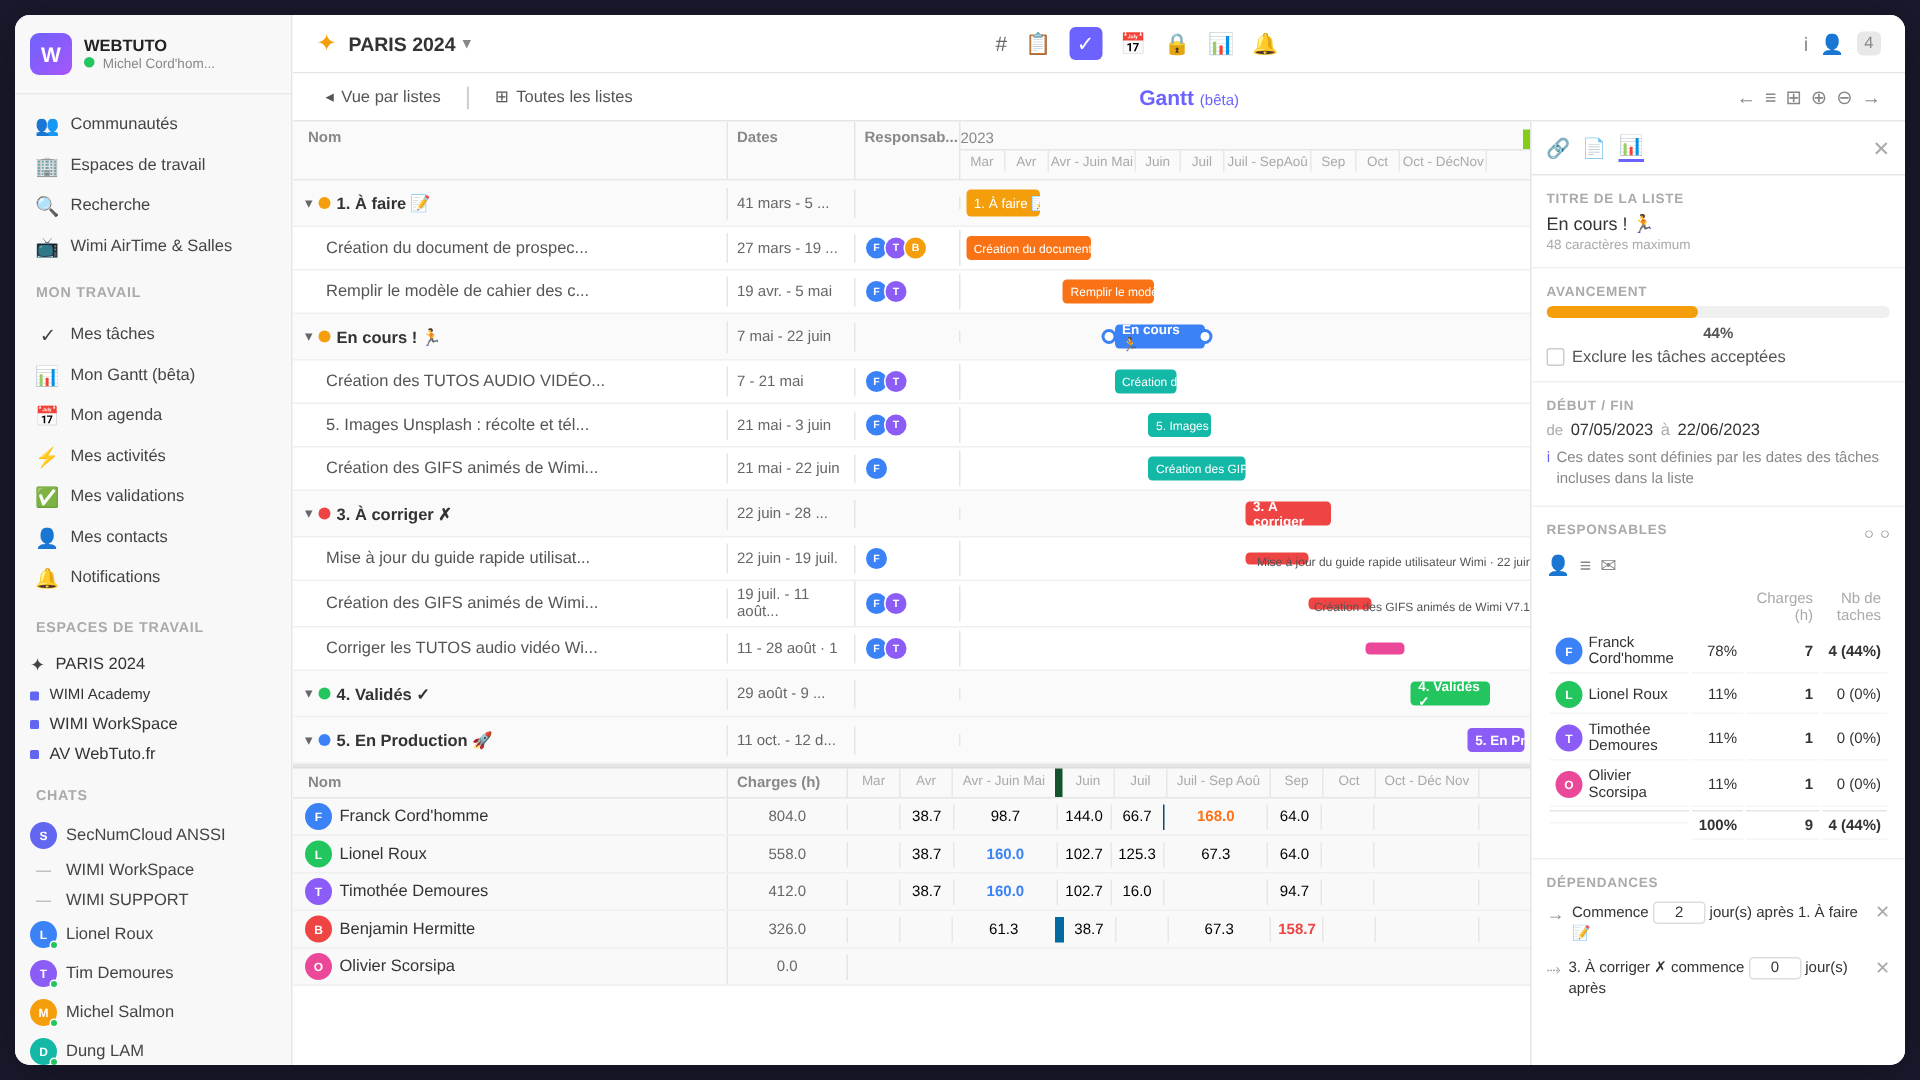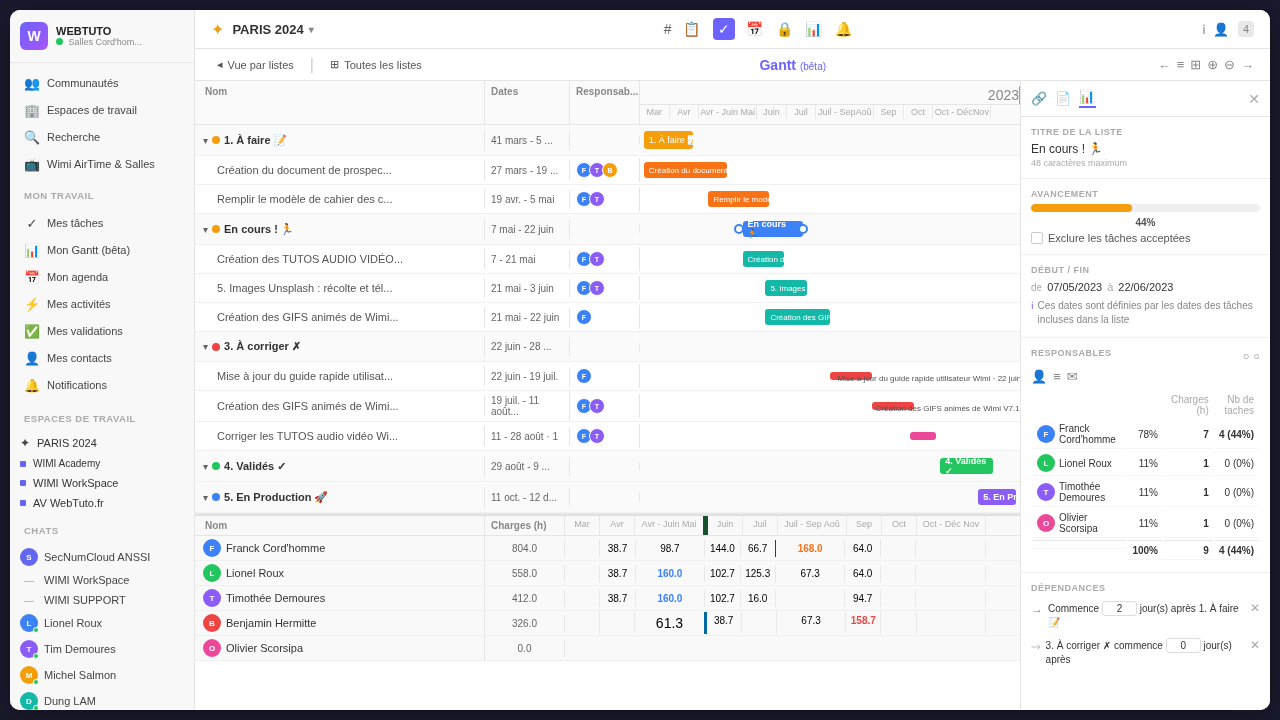--- a/index.html
+++ b/index.html
@@ -142,21 +142,21 @@
 
 <div class="app-window">
 
   <div class="sidebar">
     <div class="sidebar-header">
       <div class="sidebar-logo">W</div>
       <div class="sidebar-brand">
         <span class="sidebar-brand-name">WEBTUTO</span>
         <span style="font-size:9px;color:#888;">
           <span class="sidebar-brand-dot"></span>
-          <span>Salles Cord'hom...</span>
+          <span>Michel Cord'hom...</span>
         </span>
       </div>
     </div>
 
     <div class="sidebar-section">
       <div class="sidebar-item">
         <span class="sidebar-icon">👥</span>
         <span class="sidebar-label">Communautés</span>
       </div>
       <div class="sidebar-item">
@@ -328,21 +328,21 @@
 
       <div class="gantt-area">
 
         <div style="display:flex;border-bottom:1px solid #e5e5e5;background:#fafafa;">
           <div style="width:290px;flex-shrink:0;padding:5px 10px;font-size:10px;color:#888;border-right:1px solid #e5e5e5;font-weight:600;">Nom</div>
           <div style="width:85px;flex-shrink:0;padding:5px 6px;font-size:10px;color:#888;border-right:1px solid #e5e5e5;font-weight:600;">Dates</div>
           <div style="width:70px;flex-shrink:0;padding:5px 6px;font-size:10px;color:#888;border-right:1px solid #e5e5e5;font-weight:600;">Responsab...</div>
           <div style="flex:1;padding:5px 0;">
 
             <div style="display:flex;border-bottom:1px solid #e5e5e5;">
-              <div style="flex:1;text-align:right;font-size:14px;color:#888;padding:1px 0;border-right:1px solid #84cc16;">2023</div>
+              <div style="flex:1;text-align:left;font-size:10px;color:#888;padding:1px 0;border-right:5px solid #84cc16;">2023</div>
             </div>
 
             <div style="display:flex;">
               <div style="flex:1;text-align:center;font-size:9px;color:#aaa;padding:2px 0;border-right:1px solid #e8e8e8;">Mar</div>
               <div style="flex:1;text-align:center;font-size:9px;color:#aaa;padding:2px 0;border-right:1px solid #e8e8e8;">Avr</div>
               <div style="flex:2;text-align:center;font-size:9px;color:#aaa;padding:2px 0;border-right:1px solid #e8e8e8;">Avr - Juin<br style="display:none"> Mai</div>
               <div style="flex:1;text-align:center;font-size:9px;color:#aaa;padding:2px 0;border-right:1px solid #e8e8e8;">Juin</div>
               <div style="flex:1;text-align:center;font-size:9px;color:#aaa;padding:2px 0;border-right:1px solid #e8e8e8;">Juil</div>
               <div style="flex:2;text-align:center;font-size:9px;color:#aaa;padding:2px 0;border-right:1px solid #e8e8e8;">Juil - Sep<br style="display:none">Aoû</div>
               <div style="flex:1;text-align:center;font-size:9px;color:#aaa;padding:2px 0;border-right:1px solid #e8e8e8;">Sep</div>
@@ -466,20 +466,23 @@
         </div>
 
         <div class="gantt-row group-row">
           <div class="gantt-row-name">
             <span class="group-toggle">▾</span>
             <span class="status-dot" style="background:#ef4444;"></span>
             <span class="group-name">3. À corriger ✗</span>
           </div>
           <div class="gantt-row-dates">22 juin - 28 ...</div>
           <div class="gantt-row-resp"></div>
+          <div class="gantt-row-timeline" style="position:relative;flex:1;height:30px;">
+            <div style="position:absolute;left:50%;width:15%;height:16px;background:#ef4444;border-radius:3px;top:50%;transform:translateY(-50%);display:flex;align-items:center;padding:0 5px;font-size:9px;color:white;font-weight:600;">3. À corriger</div>
+          </div>
         </div>
 
         <div class="gantt-row">
           <div class="gantt-row-name">
             <span style="padding-left:14px;font-size:11px;color:#555;overflow:hidden;text-overflow:ellipsis;">Mise à jour du guide rapide utilisat...</span>
           </div>
           <div class="gantt-row-dates">22 juin - 19 juil.</div>
           <div class="gantt-row-resp">
             <div class="avatar-stack">
               <div class="avatar-sm" style="background:#3b82f6;">F</div>
@@ -631,21 +634,21 @@
 
           <div class="summary-row">
             <div class="summary-row-name">
               <div class="resp-avatar" style="background:#ef4444;width:18px;height:18px;">B</div>
               <span>Benjamin Hermitte</span>
             </div>
             <div class="summary-row-charges">326.0</div>
             <div class="summary-row-data">
               <div style="flex:1;border-right:1px solid #e8e8e8;"></div>
               <div style="flex:1;border-right:1px solid #e8e8e8;"></div>
-              <div style="flex:2;text-align:center;font-size:14px;padding:3px 0;border-right:3px solid #0369a1;">61.3</div>
+              <div style="flex:2;text-align:center;font-size:10px;padding:3px 0;border-right:6px solid #0369a1;">61.3</div>
               <div style="flex:1;text-align:center;font-size:10px;padding:3px 0;border-right:1px solid #e8e8e8;">38.7</div>
               <div style="flex:1;border-right:1px solid #e8e8e8;"></div>
               <div style="flex:2;text-align:center;font-size:10px;padding:3px 0;border-right:1px solid #e8e8e8;">67.3</div>
               <div style="flex:1;text-align:center;font-size:10px;padding:3px 0;border-right:1px solid #e8e8e8;color:#ef4444;font-weight:600;">158.7</div>
               <div style="flex:1;border-right:1px solid #e8e8e8;"></div>
               <div style="flex:2;border-right:1px solid #e8e8e8;"></div>
               <div style="flex:1;"></div>
             </div>
           </div>
 

